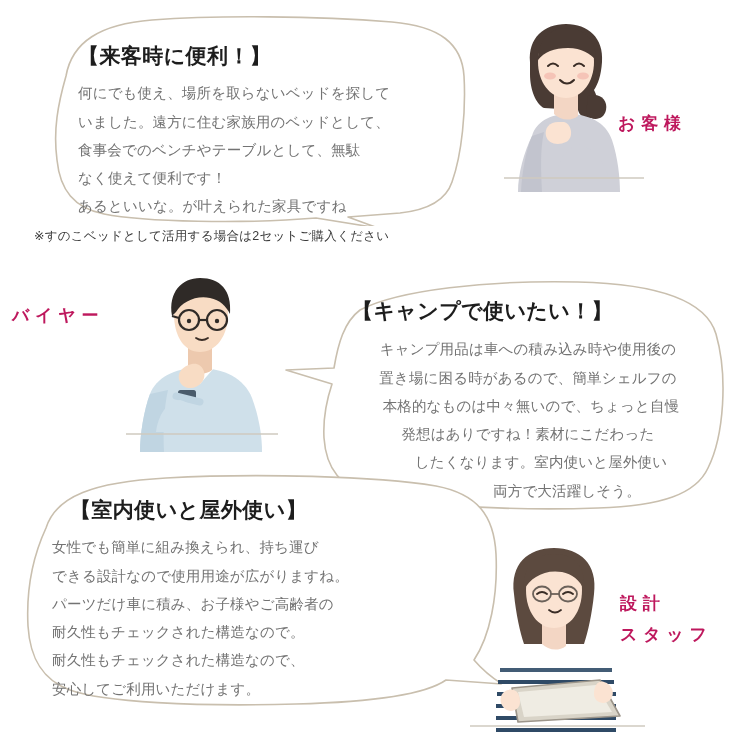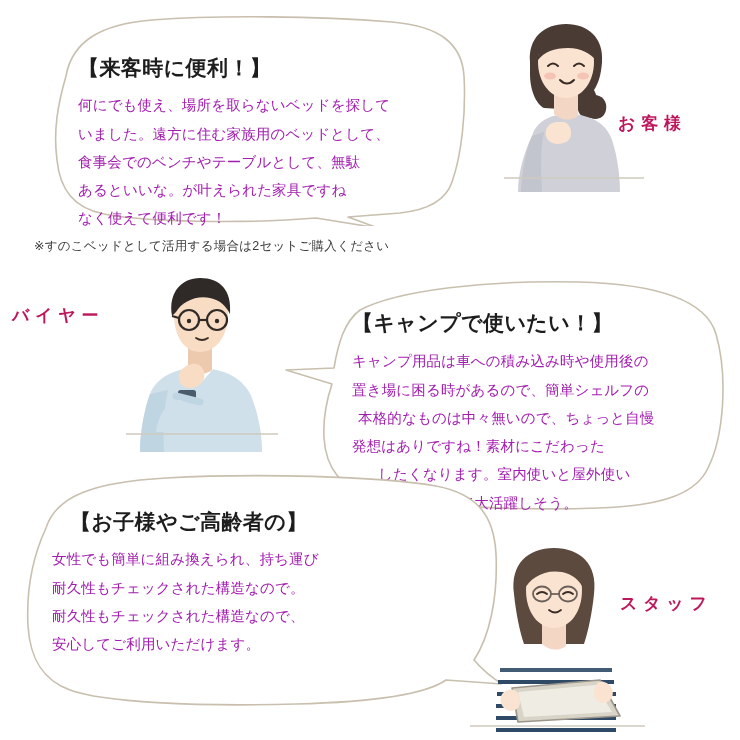--- a/index.html
+++ b/index.html
@@ -35,68 +35,68 @@
   }
   .bubble .inner {
     position: relative;
     box-sizing: border-box;
   }
   .b-title {
     font-size: 21px;
     font-weight: bold;
     letter-spacing: 0.02em;
     color: #1d1d1d;
-    margin: 16px 0 10px 0;
+    margin: 4px 0 10px 0;
     line-height: 1.3;
   }
   .b-line {
     font-size: 14.5px;
     line-height: 1.95;
-    color: #a21caf;
+    color: #737373;
     letter-spacing: 0.01em;
     white-space: nowrap;
   }
 
   
   #bubble-customer {
     left: 48px;
     top: 14px;
     width: 420px;
     height: 212px;
   }
   #bubble-customer .inner {
     padding: 24px 28px 0 30px;
   }
 
   
   #note-set {
     position: absolute;
     left: 34px;
-    top: 238px;
+    top: 228px;
     font-size: 12.5px;
     color: #3a3a3a;
     letter-spacing: 0.02em;
   }
 
   
   #bubble-camp {
     left: 278px;
     top: 272px;
     width: 452px;
     height: 240px;
   }
   #bubble-camp .inner {
     padding: 22px 26px 0 74px;
   }
   #bubble-camp .b-title {
     margin-left: 0;
     font-family: Liberation Serif, serif;
   }
   #bubble-camp .b-line {
-    text-align: left;
+    text-align: center;
   }
   #bubble-camp .ln1 { margin-left: 0px; }
   #bubble-camp .ln2 { margin-left: 0px; }
   #bubble-camp .ln3 { margin-left: 0px; }
   #bubble-camp .ln4 { margin-left: 6px; }
   #bubble-camp .ln5 { margin-left: 26px; }
   #bubble-camp .ln7 { margin-left: 78px; }
 
   
   #bubble-design {
@@ -144,22 +144,22 @@
       <path d="M18,62 C24,28 52,10 104,6 C170,1 268,2 344,8 C392,12 414,30 416,62
                C418,96 414,140 404,168 C398,186 380,196 352,199
                L300,203 L330,214 L268,204
                C196,210 96,208 56,200 C26,194 12,176 9,146 C5,116 10,90 18,62 Z" fill="#ffffff" stroke="#c9bfae" stroke-width="1.6" stroke-linejoin="round"></path>
     </svg>
     <div class="inner">
       <div class="b-title">【来客時に便利！】</div>
       <div class="b-line">何にでも使え、場所を取らないベッドを探して</div>
       <div class="b-line">いました。遠方に住む家族用のベッドとして、</div>
       <div class="b-line">食事会でのベンチやテーブルとして、無駄</div>
+      <div class="b-line">なく使えて便利です！</div>
       <div class="b-line">あるといいな。が叶えられた家具ですね</div>
-      <div class="b-line">なく使えて便利です！</div>
     </div>
   </div>
 
   <div id="note-set">※すのこベッドとして活用する場合は2セットご購入ください</div>
 
   <div class="bubble" id="bubble-camp">
     <svg viewBox="0 0 452 240" preserveAspectRatio="none">
       <path d="M82,38 C120,18 210,8 300,10 C380,12 428,28 438,62
                C450,104 446,164 430,196 C418,222 384,234 320,236
                C240,239 140,234 96,224 C62,216 48,196 46,166
@@ -180,31 +180,34 @@
 
   <div class="bubble" id="bubble-design">
     <svg viewBox="0 0 488 256" preserveAspectRatio="none">
       <path d="M30,60 C40,28 78,14 150,10 C240,5 360,8 420,18
                C462,26 478,48 480,86 C482,128 474,168 458,192
                C470,206 486,216 486,216 L430,212
                C410,226 360,234 280,236 C180,239 86,234 54,222
                C26,212 14,190 12,158 C10,120 18,86 30,60 Z" fill="#ffffff" stroke="#c9bfae" stroke-width="1.6" stroke-linejoin="round"></path>
     </svg>
     <div class="inner">
-      <div class="b-title">【お子様やご高齢者の】</div>
+      <div class="b-title">【室内使いと屋外使い】</div>
       <div class="b-line">女性でも簡単に組み換えられ、持ち運び</div>
+      <div class="b-line">できる設計なので使用用途が広がりますね。</div>
+      <div class="b-line">パーツだけ車に積み、お子様やご高齢者の</div>
       <div class="b-line">耐久性もチェックされた構造なので。</div>
       <div class="b-line">耐久性もチェックされた構造なので、</div>
       <div class="b-line">安心してご利用いただけます。</div>
     </div>
   </div>
 
   <div class="vlabel" id="label-customer">お客様</div>
   <div class="vlabel" id="label-buyer">バイヤー</div>
   <div class="vlabel" id="label-design">
+    <div>設計</div>
     <div>スタッフ</div>
   </div>
 
   <div class="person" id="person-customer">
     <svg viewBox="0 0 160 175" width="160" height="175">
 
       <path d="M46,44 C44,20 60,6 82,6 C104,6 120,20 118,44 C117,58 114,66 110,72
                C114,80 116,90 112,96 C106,104 96,100 94,92 L60,90
                C52,86 46,72 46,56 Z" fill="#4a3b34"></path>
 

